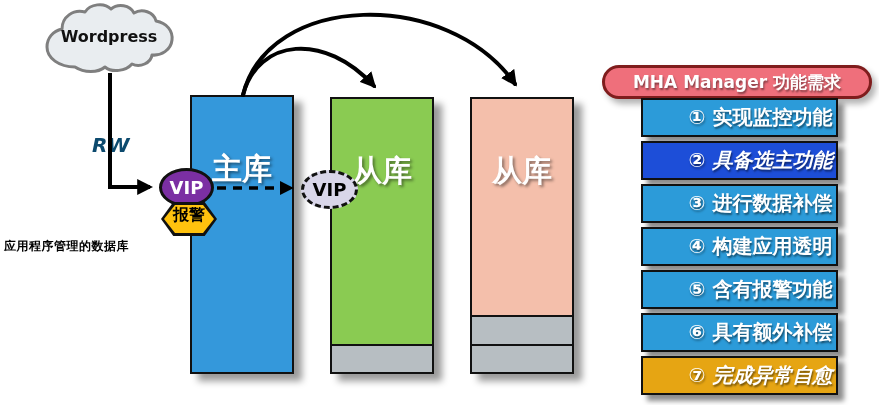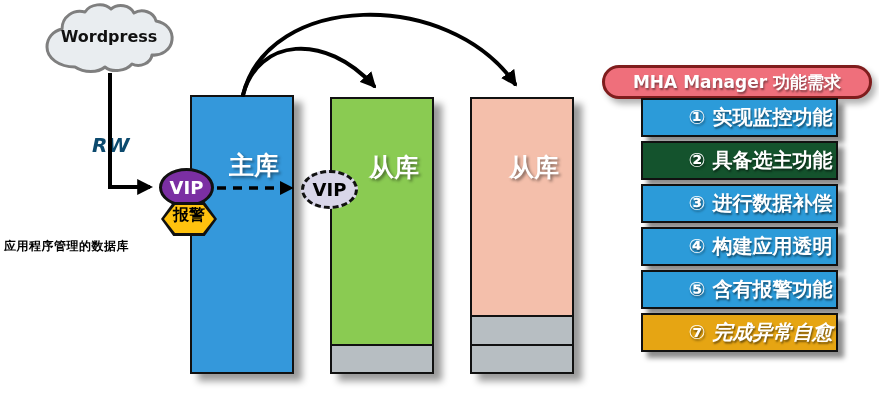--- a/index.html
+++ b/index.html
@@ -26,22 +26,22 @@
     position:absolute;left:4px;top:238px;z-index:4;
     font-weight:bold;font-size:12px;color:#000;letter-spacing:0.5px;
   }
 
   
   .bar{
     position:absolute;width:100px;border:2px solid #111;z-index:1;
     box-shadow:8px 7px 7px rgba(0,0,0,0.40);
   }
   .bar-label{
-    position:absolute;left:12px;top:52px;width:100%;text-align:center;
-    font-weight:bold;font-size:25px;color:#fff;
+    position:absolute;left:0;top:52px;width:100%;text-align:center;
+    font-weight:bold;font-size:30px;color:#fff;
     text-shadow:2px 2px 3px rgba(0,0,0,0.45);
   }
   .gray-seg{
     position:absolute;left:0;width:100%;background:#B7BEC2;border-top:2px solid #111;
     box-sizing:border-box;
   }
 
   
   .vip{
     position:absolute;z-index:6;border-radius:50%;
@@ -144,20 +144,21 @@
       <span>报警</span>
     </div>
   </div>
 
   <div class="panel-title" style="background: rgb(239, 111, 123);">
     <span>MHA Manager 功能需求</span>
   </div>
 
   <div class="panel-items">
     <div class="panel-item" style="background: rgb(44, 155, 217);">① 实现监控功能</div>
-    <div class="panel-item" style="background: #14532d;">② 具备选主功能</div>
+    <div class="panel-item" style="background: #1d4ed8; font-style: italic;">② 具备选主功能</div>
     <div class="panel-item" style="background: rgb(44, 155, 217);">③ 进行数据补偿</div>
     <div class="panel-item" style="background: rgb(44, 155, 217);">④ 构建应用透明</div>
     <div class="panel-item" style="background: rgb(44, 155, 217);">⑤ 含有报警功能</div>
+    <div class="panel-item" style="background: rgb(44, 155, 217);">⑥ 具有额外补偿</div>
     <div class="panel-item" style="background: rgb(230, 165, 19); font-style: italic;">⑦ 完成异常自愈</div>
   </div>
 
 </div>
 
 </body></html>

